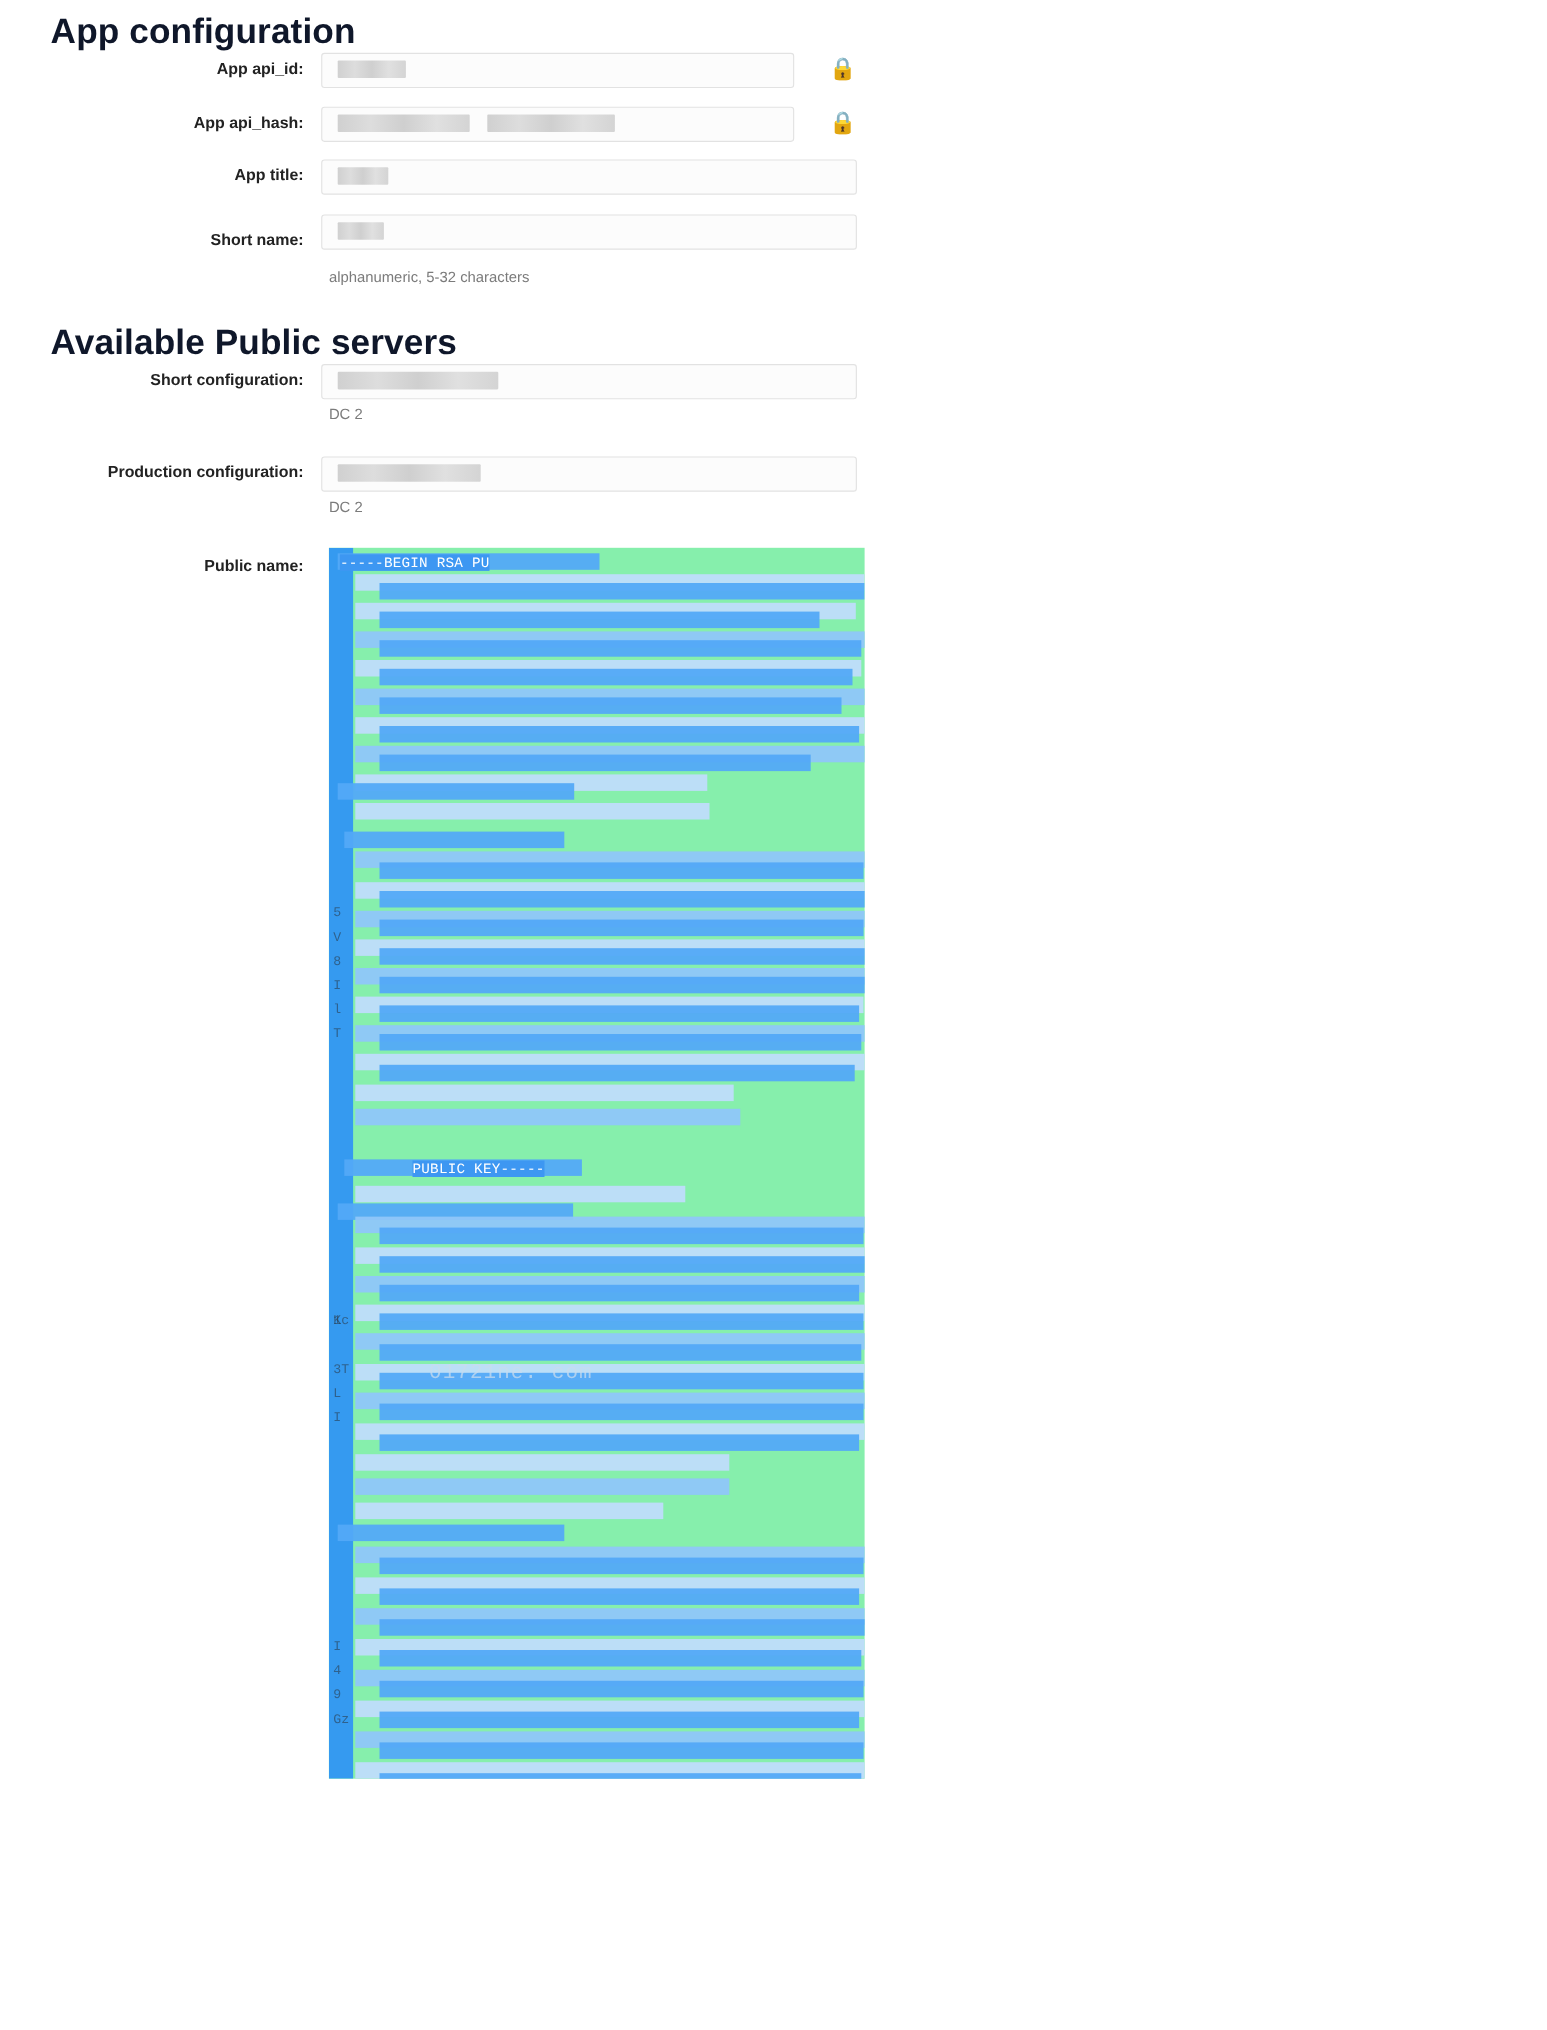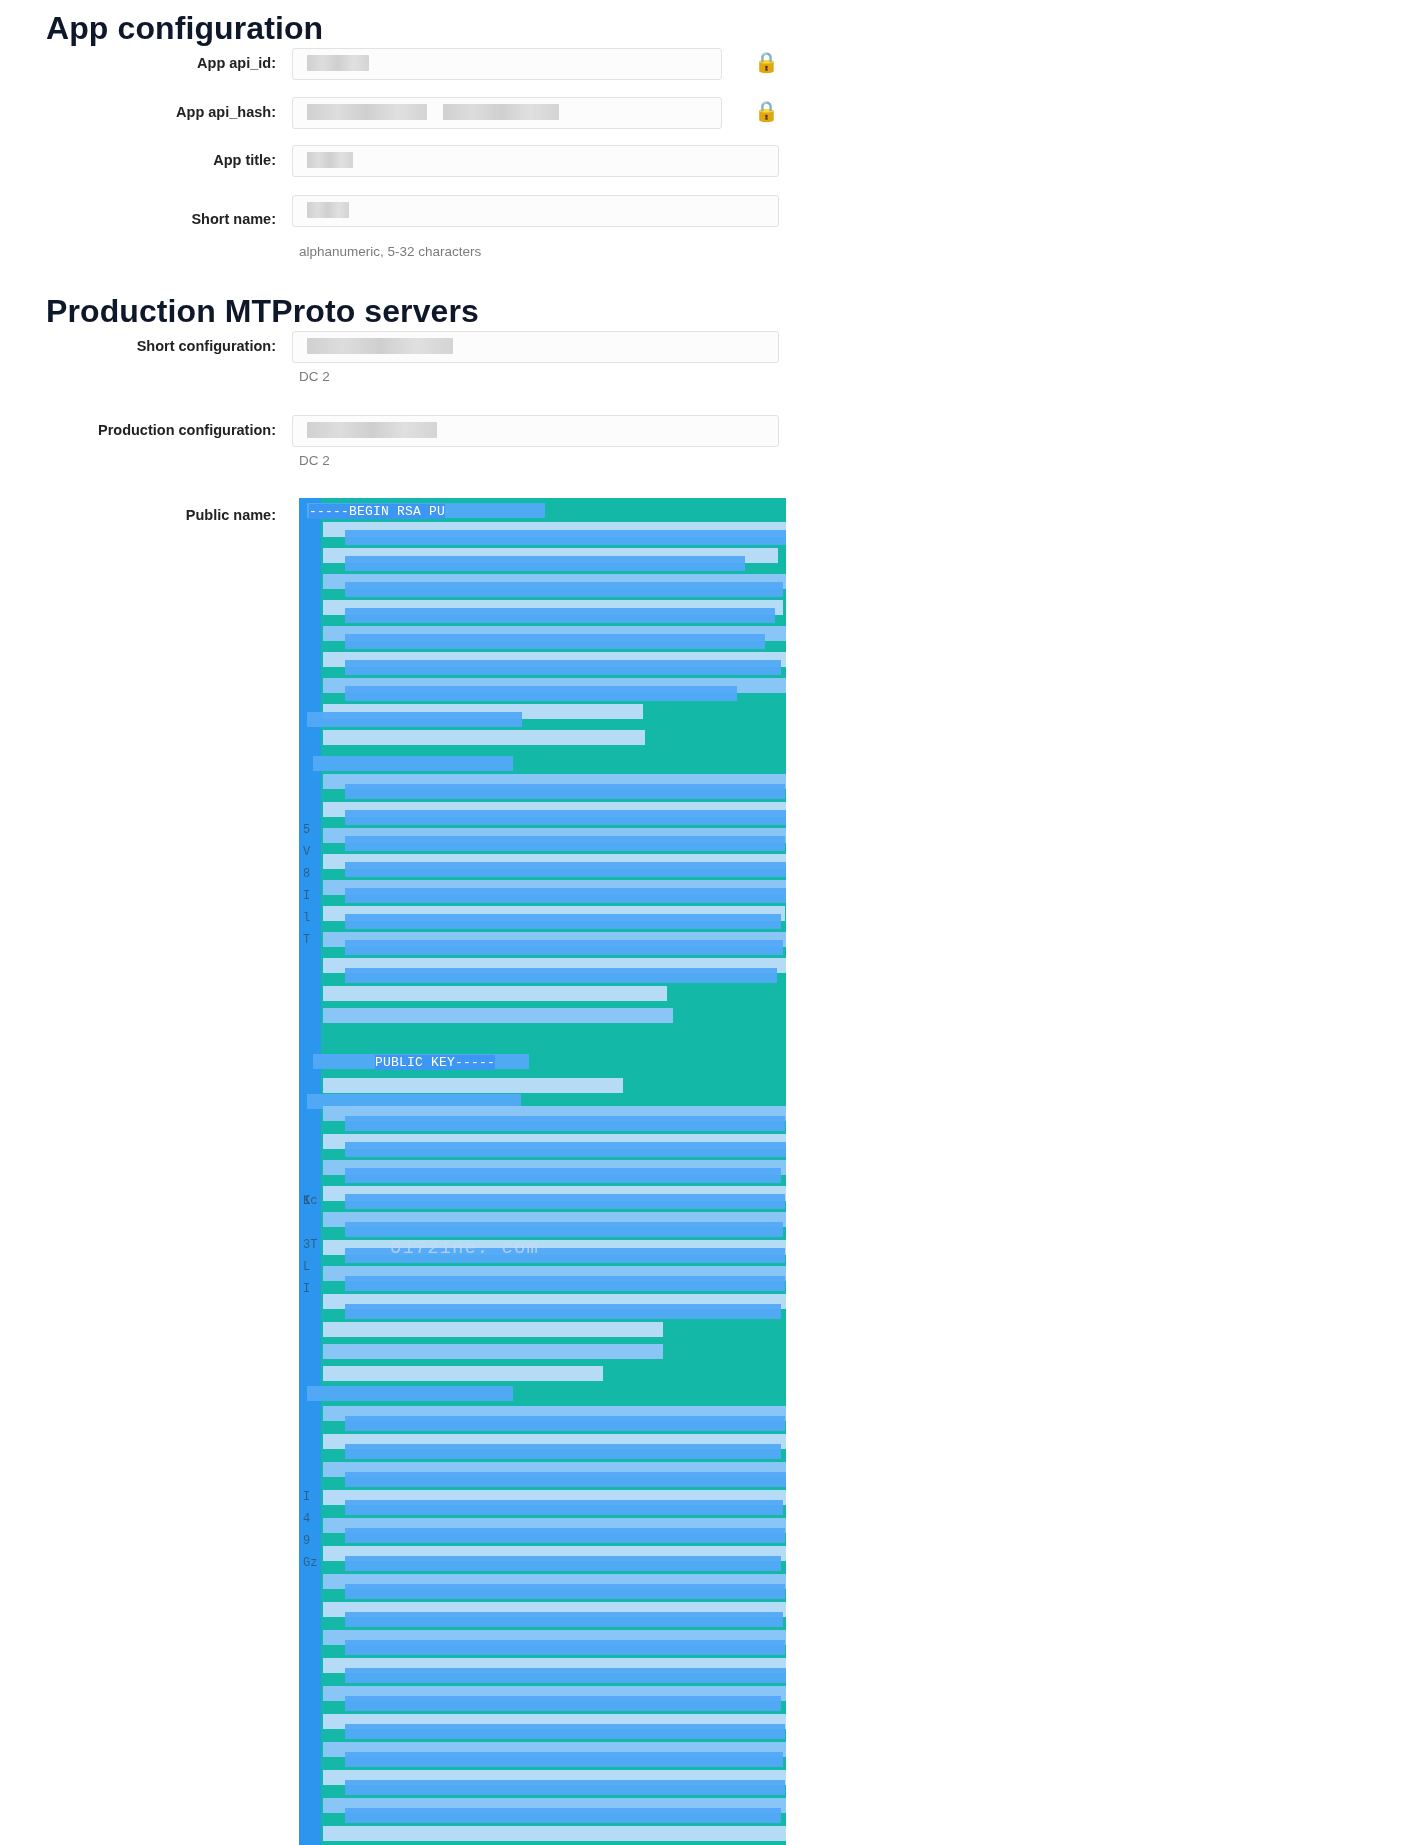--- a/index.html
+++ b/index.html
@@ -74,22 +74,22 @@
     font-size: 13.5px;
     color: #7b7b7b;
   }
 
   
   .pubkey-box {
     position: absolute;
     left: 299px;
     top: 498px;
     width: 487px;
-    height: 1347px;
-    background: #14b8a6;
+    height: 1119px;
+    background: #86efac;
     overflow: hidden;
   }
   .pk-line {
     position: absolute;
     height: 15px;
     background: #53a9f7;
     opacity: 0.95;
   }
   .pk-line.light { background: #bfdcfb; }
   .pk-line.mid { background: #8fc6f9; }
@@ -167,21 +167,21 @@
 
   <div class="field-row" style="left:46px; top:195px;align-items:flex-end;">
     <div class="field-label">Short name:</div>
     <div class="field-input" style="width:487px;">
       <span class="redact" style="width:42px;"></span>
     </div>
   </div>
   <div class="hint" style="left:299px; top:244px;">alphanumeric, 5-32 characters</div>
 
   <div class="section-title-wrap-2">
-    <h2 class="section-title">Production MTProto servers</h2>
+    <h2 class="section-title">Available Public servers</h2>
   </div>
 
   <div class="field-row" style="left:46px; top:331px;">
     <div class="field-label">Short configuration:</div>
     <div class="field-input" style="width:487px;">
       <span class="redact" style="width:146px;"></span>
     </div>
   </div>
   <div class="hint" style="left:299px; top:369px;">DC 2</div>
 

